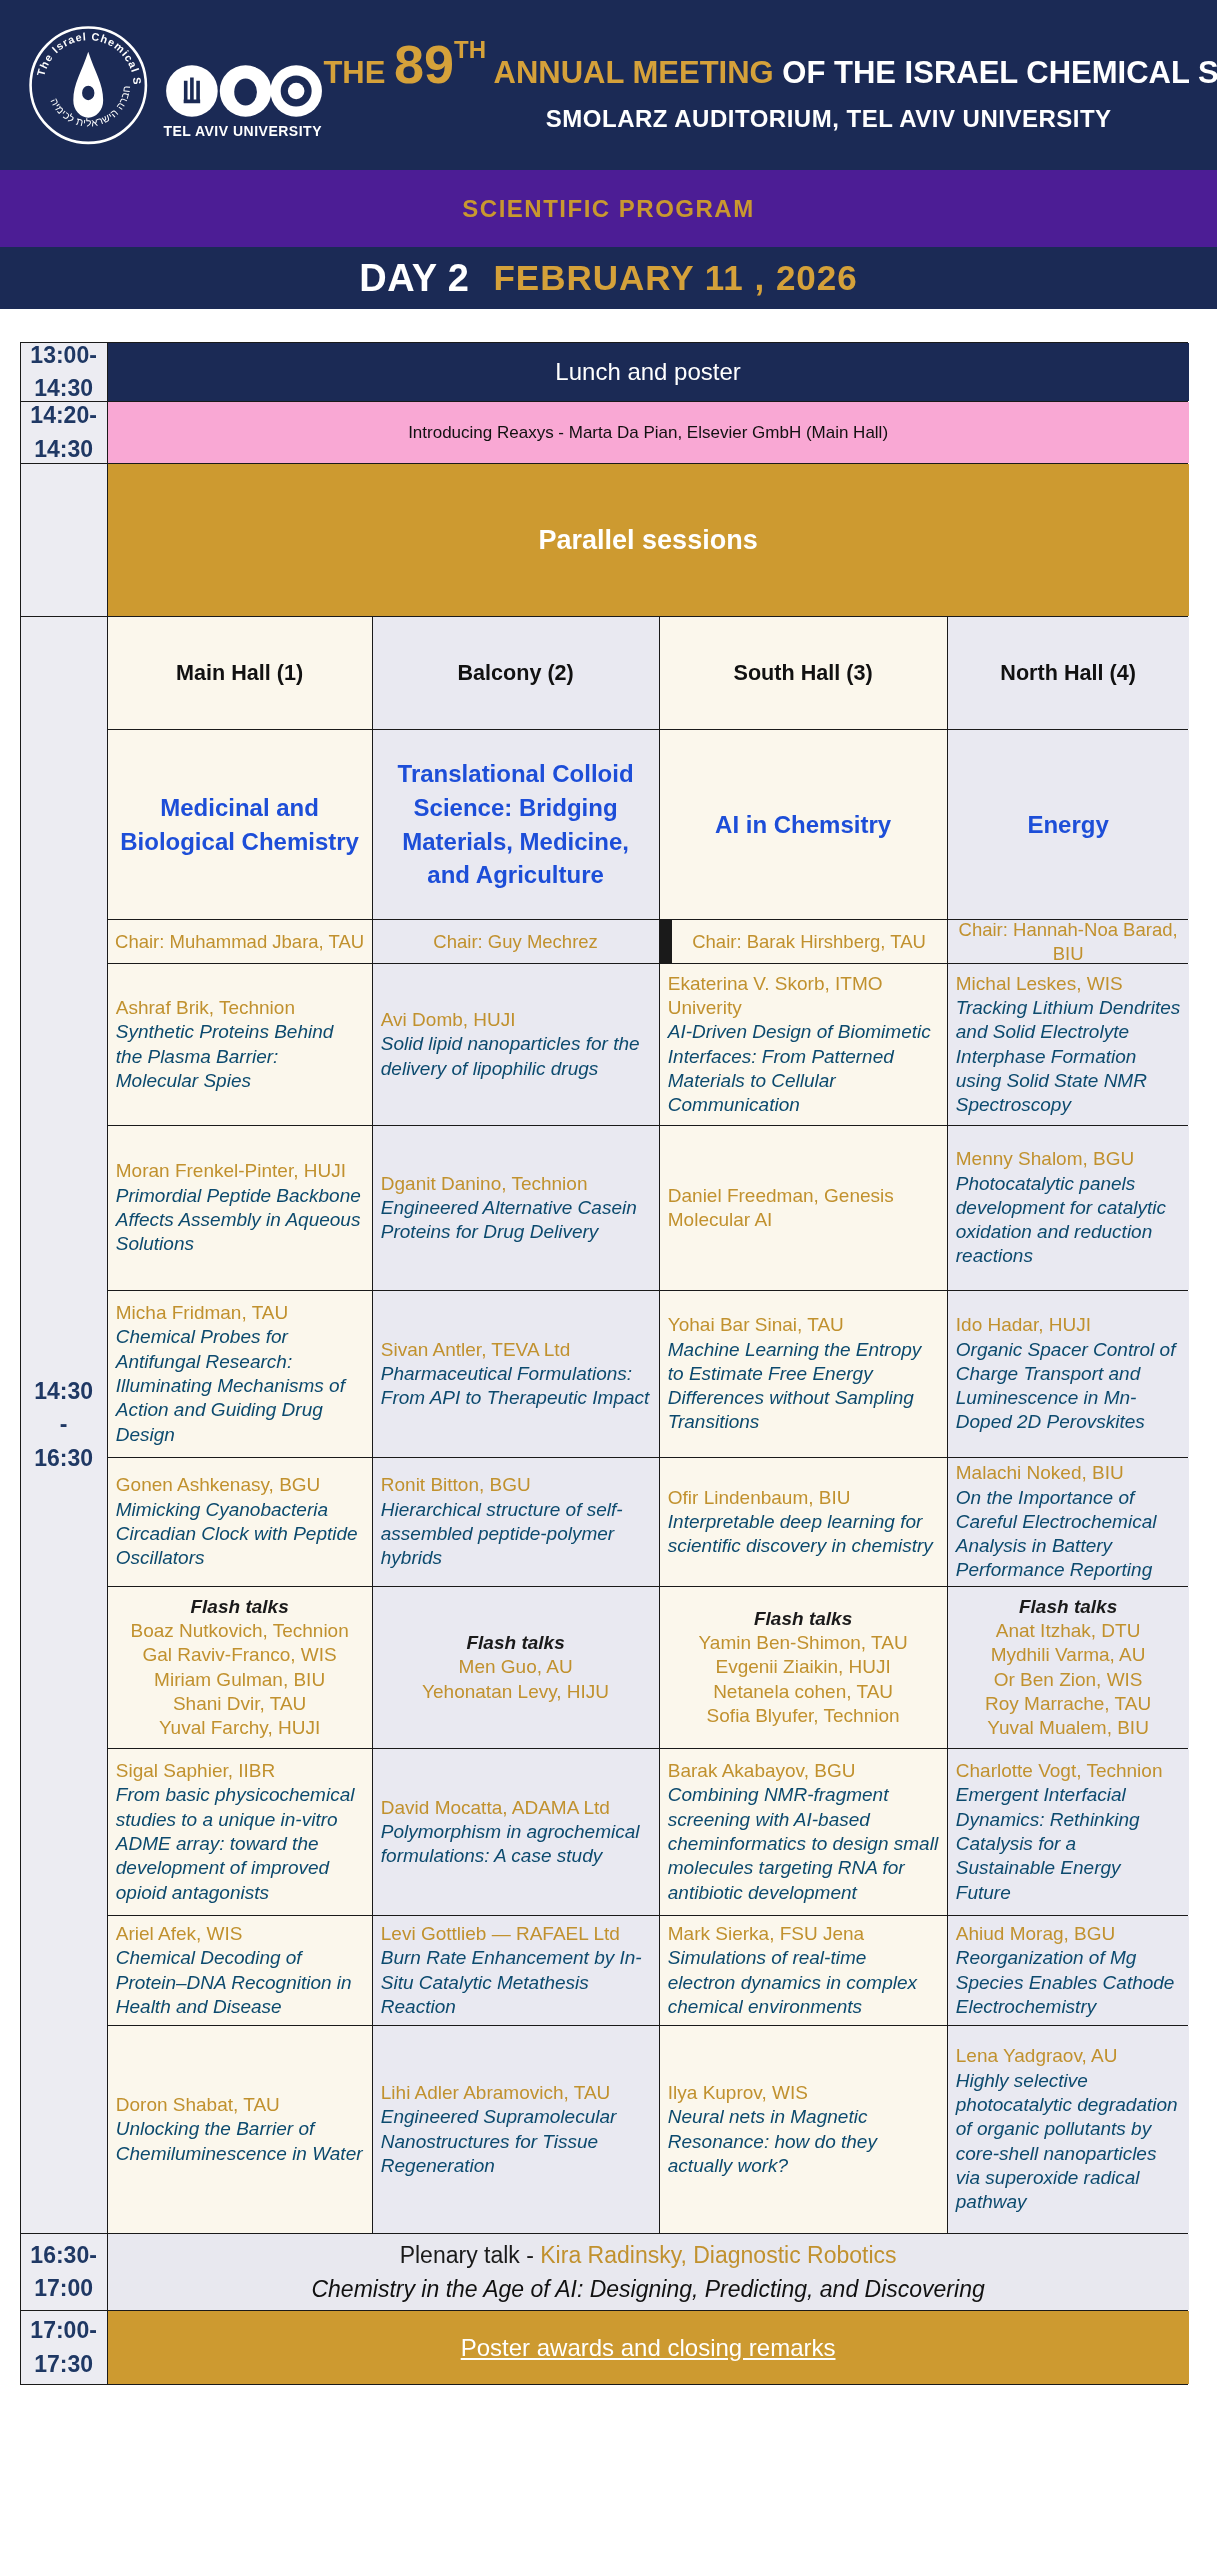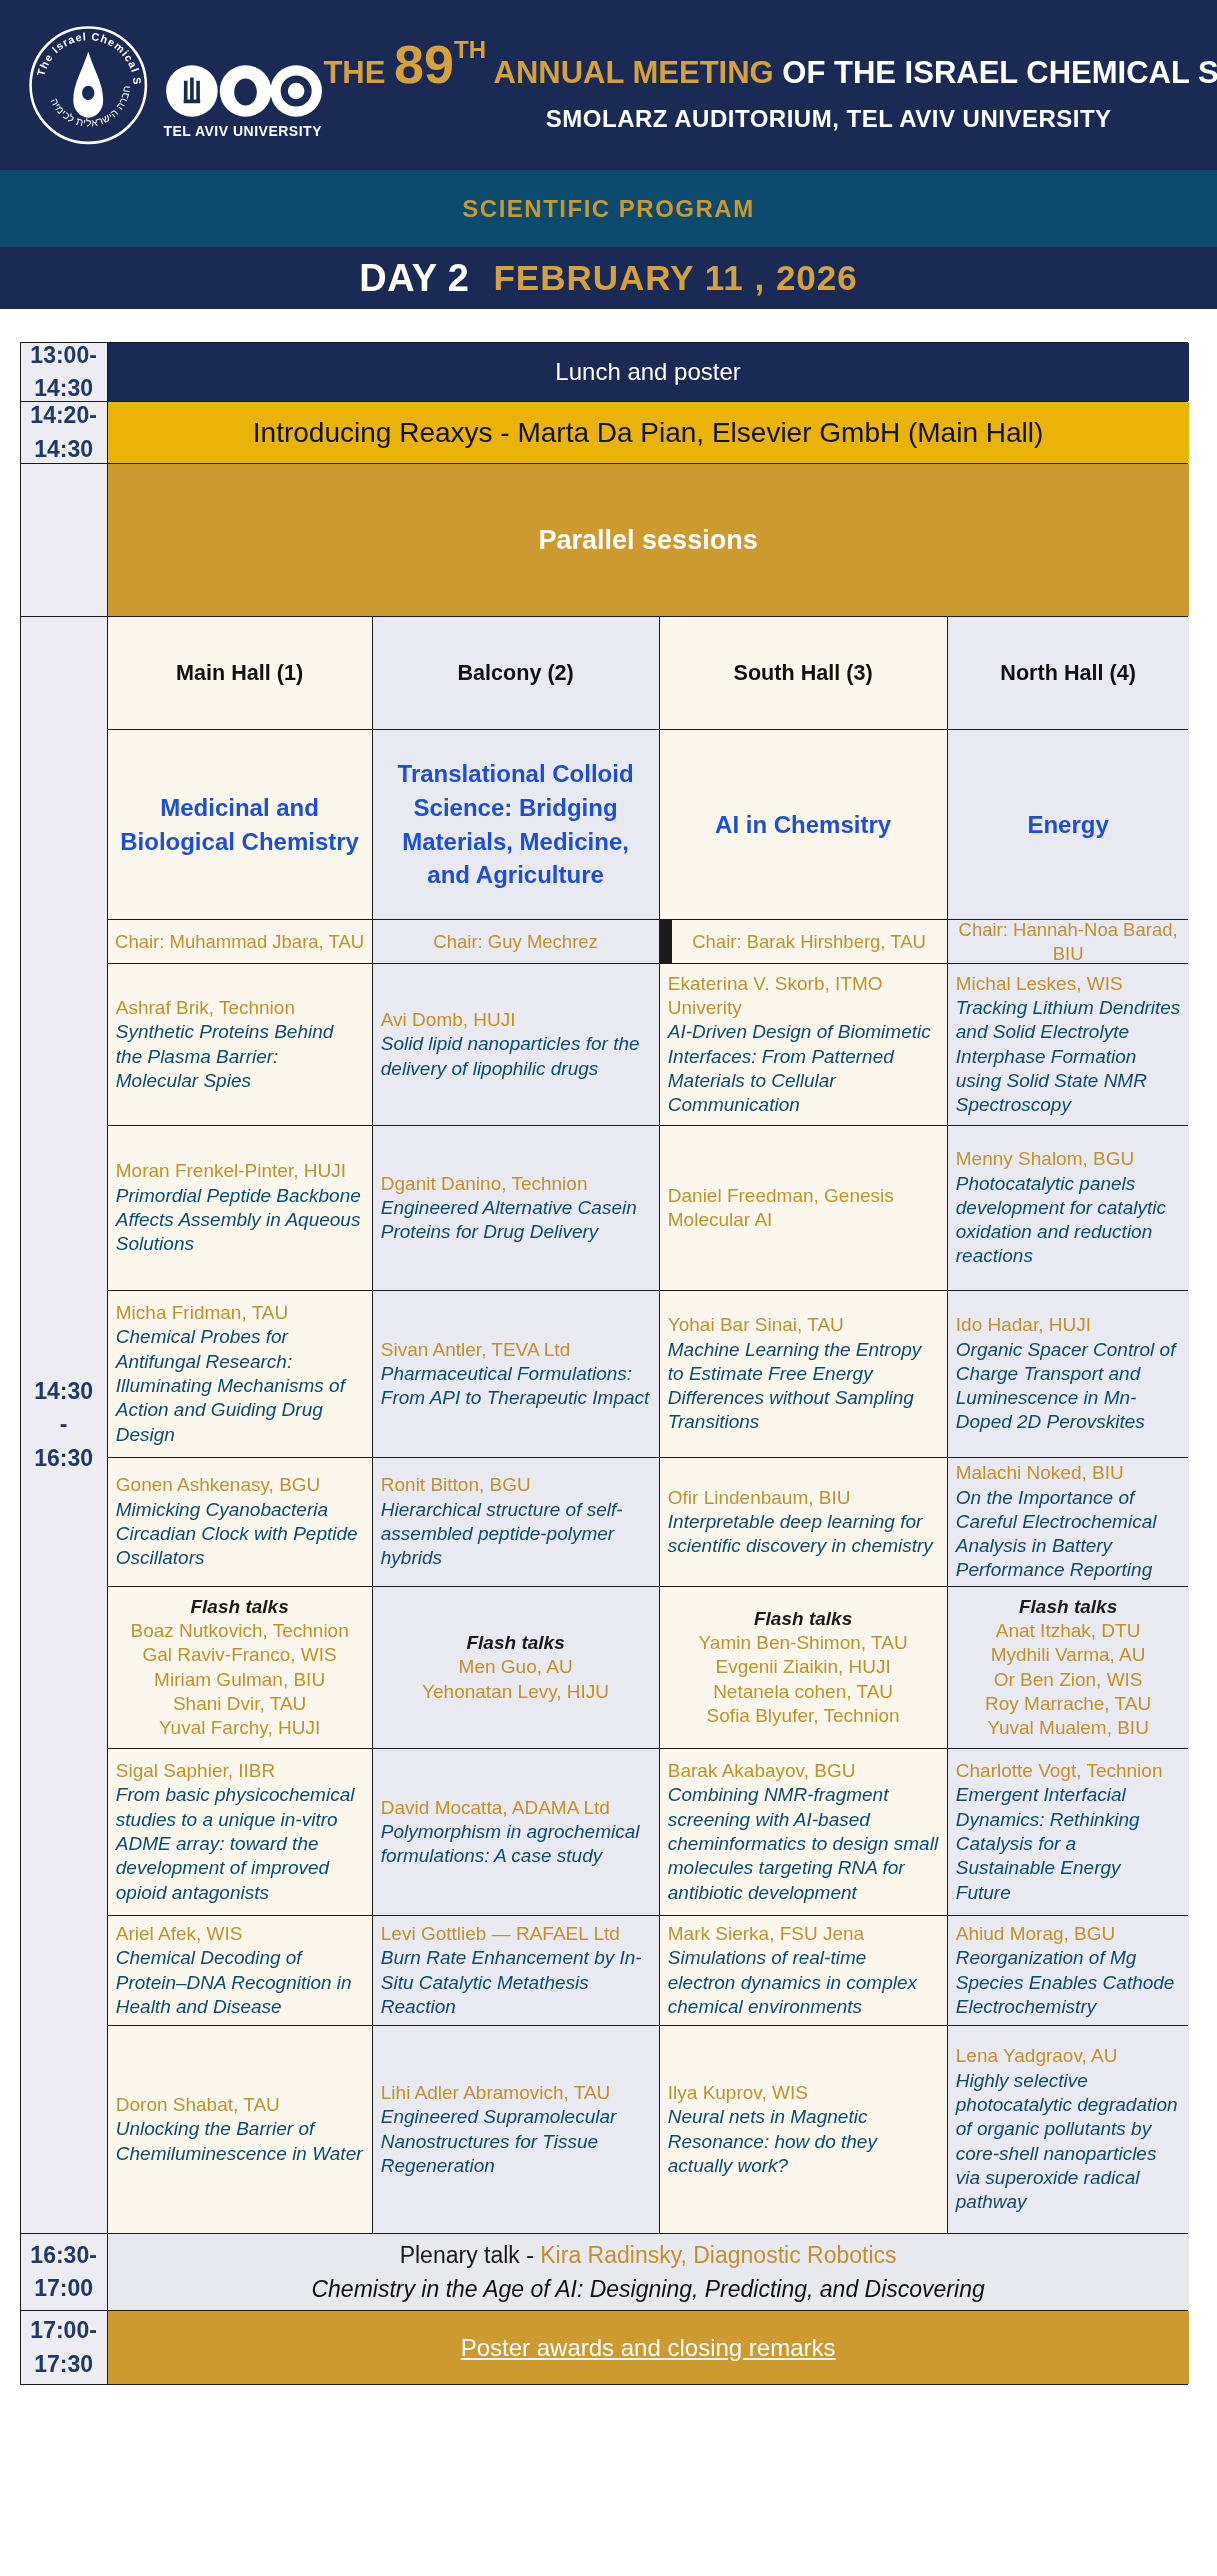--- a/index.html
+++ b/index.html
@@ -14,40 +14,40 @@
   .tau-caption{color:#ffffff;font-weight:bold;font-size:14px;letter-spacing:0.5px;margin-top:2.1px;white-space:nowrap;}
   .titles{flex:1 1 auto;display:flex;flex-direction:column;align-items:center;margin-right:20.6px;}
   .title-line1{white-space:nowrap;font-weight:bold;line-height:1;}
   .t-gold{color:#d5a13a;font-size:31px;}
   .t-big{color:#d5a13a;font-size:54px;}
   .t-sup{color:#d5a13a;font-size:24px;vertical-align:25px;}
   .t-white{color:#ffffff;font-size:31px;}
   .title-line2{color:#ffffff;font-weight:bold;font-size:24px;margin-top:13.4px;letter-spacing:0.5px;white-space:nowrap;}
 
   
-  .program-strip{height:77px;display:flex;align-items:center;justify-content:center;background:#0c4a6e;}
+  .program-strip{height:77px;display:flex;align-items:center;justify-content:center;background:#4c1d95;}
   .program-strip span{color:#c9982f;font-weight:bold;font-size:24px;letter-spacing:1.5px;}
 
   
   .day-banner{height:62px;background:#1b2a55;display:flex;align-items:center;justify-content:center;gap:24px;}
   .day-label{color:#ffffff;font-weight:bold;font-size:38px;letter-spacing:0.5px;}
   .day-date{color:#d5a13a;font-weight:bold;font-size:35px;letter-spacing:1px;}
 
   .gap-strip{height:33px;background:#ffffff;}
 
   
   .sched{margin-left:19.6px;width:1168px;box-sizing:border-box;border:1.5px solid #1a1a1a;background:#1a1a1a;
          display:grid;gap:1px;
          grid-template-columns:86px 264px 286px 287px 241px;
          grid-template-rows:58px 61px 152px 112px 189px 43px 161px 164px 166px 128px 161px 166px 109px 207px 76px 73px;}
   .cell{box-sizing:border-box;overflow:hidden;}
   .time-cell{background:#ececf2;color:#1f3864;font-weight:bold;font-size:23px;line-height:1.45;
              display:flex;align-items:center;justify-content:center;text-align:center;white-space:pre-line;}
   .navy-row{background:#1b2a55;color:#ffffff;font-size:24px;display:flex;align-items:center;justify-content:center;}
-  .white-row{background:#eab308;color:#111111;font-size:28px;display:flex;align-items:center;justify-content:center;text-align:right;}
+  .white-row{background:#f9a8d4;color:#111111;font-size:17px;display:flex;align-items:center;justify-content:center;text-align:right;}
   .gold-row{background:#cd9a30;color:#ffffff;display:flex;align-items:center;justify-content:center;}
   .gold-row.parallel{font-weight:bold;font-size:27px;}
   .gold-row.poster{font-size:24px;}
   .col-cream{background:#fbf7ec;}
   .col-lav{background:#e9e9f1;}
   .hall-cell{display:flex;align-items:center;justify-content:center;font-weight:bold;font-size:21.6px;color:#111111;text-align:center;}
   .session-cell{display:flex;align-items:center;justify-content:center;font-weight:bold;font-size:24px;color:#1d4ed8;text-align:center;line-height:1.4;padding:0 7.2px;}
   .chair-cell{display:flex;align-items:center;justify-content:center;color:#c1912e;font-size:18.5px;text-align:center;line-height:1.25;padding:0 5.2px;}
   .talk{display:flex;flex-direction:column;justify-content:center;padding:5.2px 8.2px;font-size:19px;line-height:1.28;}
   .speaker{color:#c1912e;}

